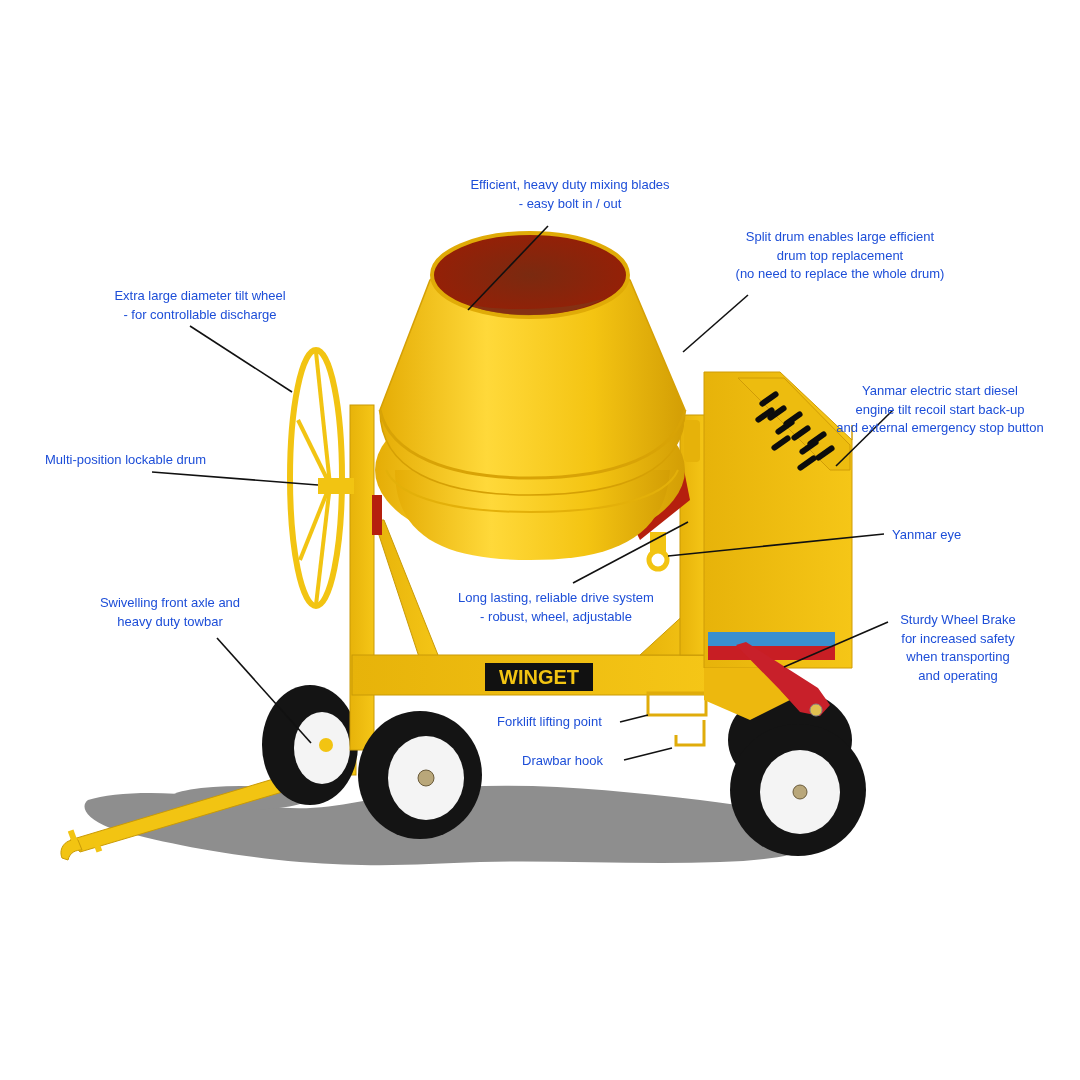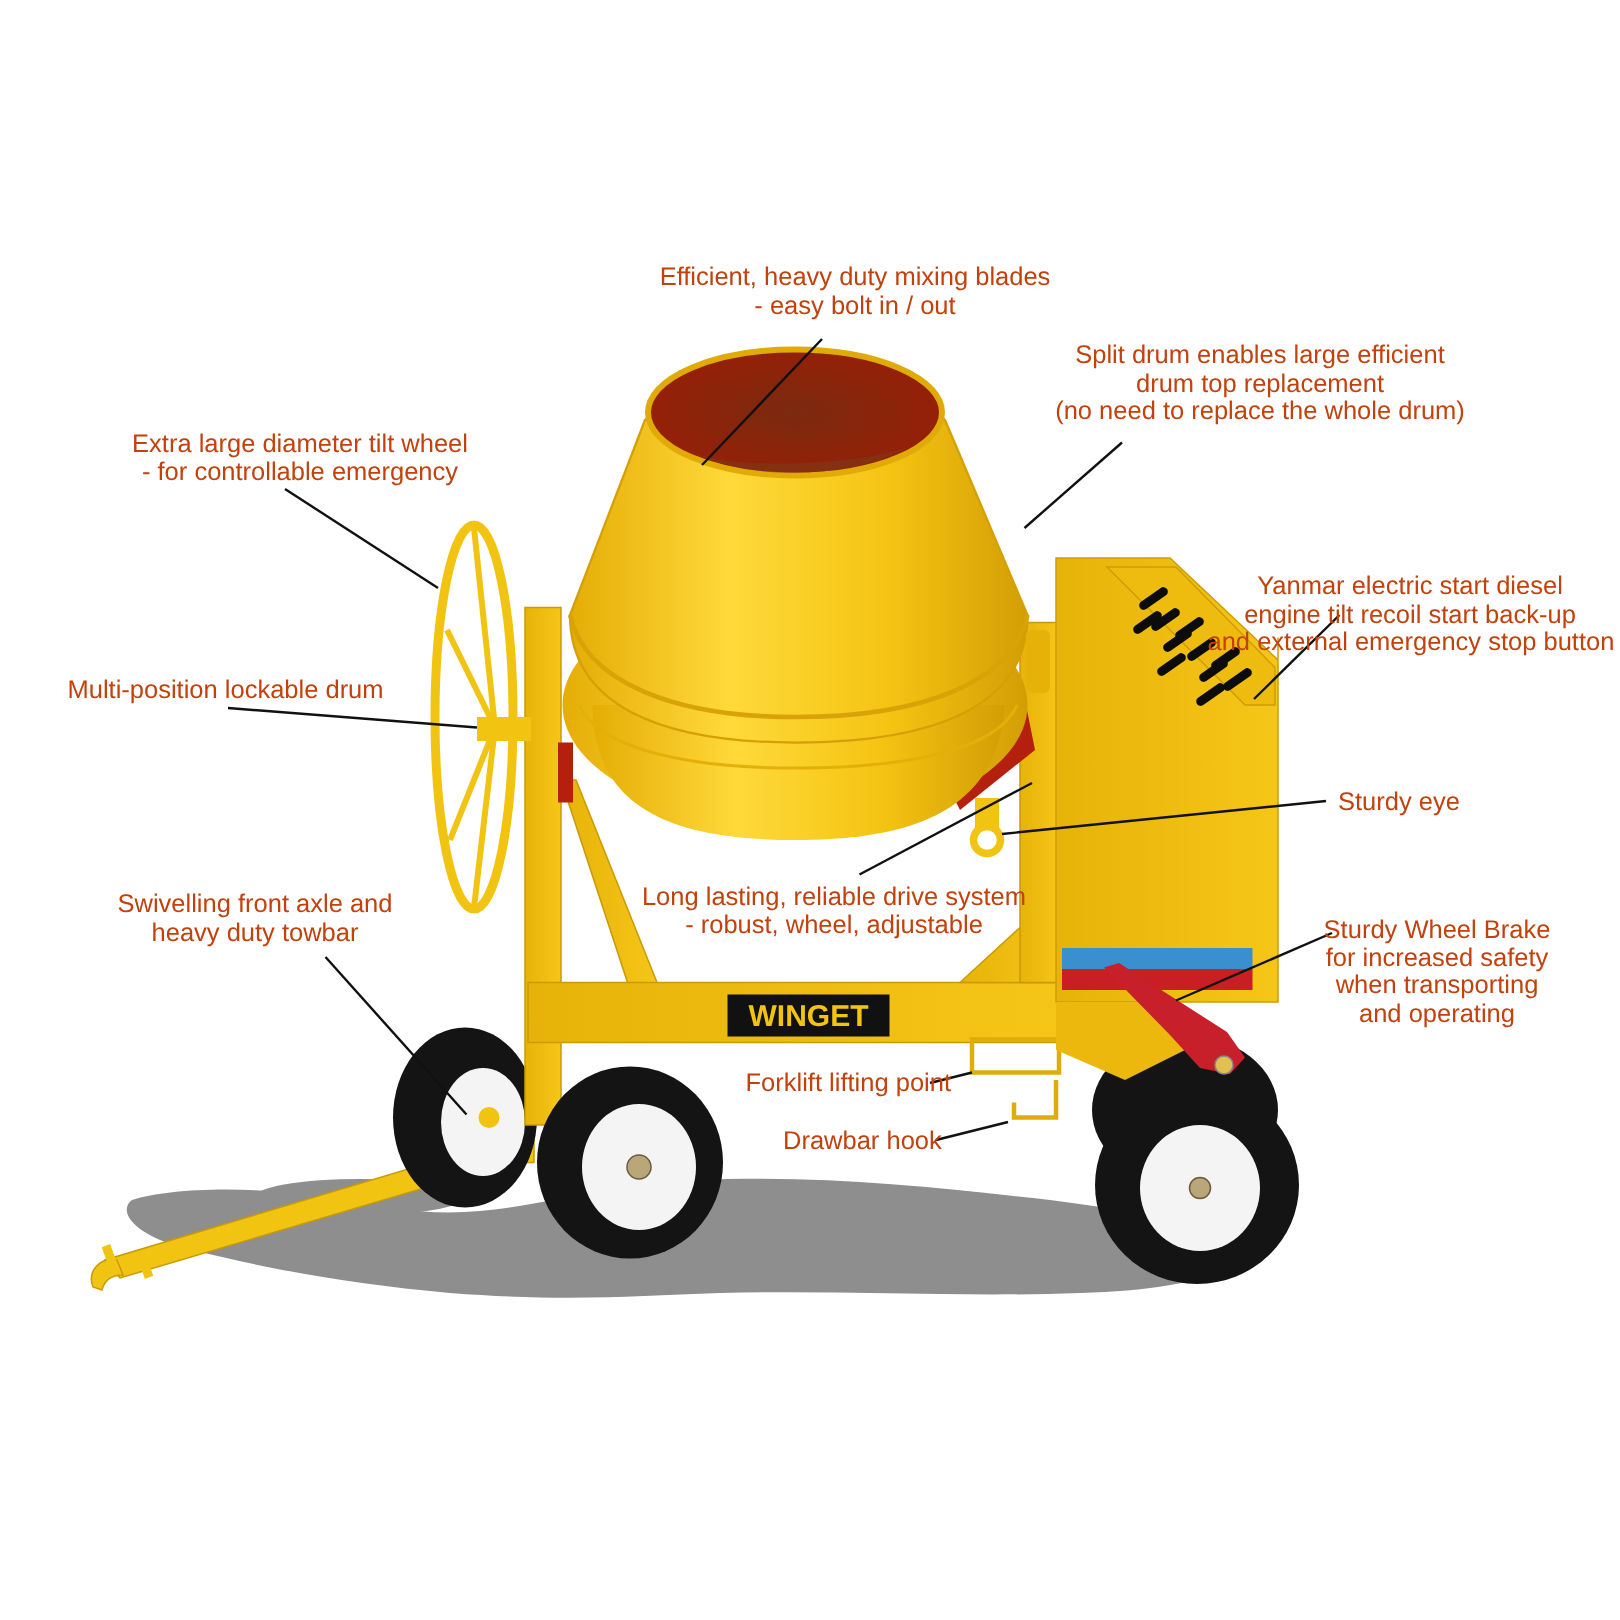--- a/index.html
+++ b/index.html
@@ -1,19 +1,19 @@
 <!DOCTYPE html>
 <html><head>
 <meta charset="utf-8">
 <style>
   html, body { margin: 0; padding: 0; background: #ffffff; }
   body { width: 1080px; height: 1080px; position: relative; overflow: hidden;
          font-family: "Liberation Sans", sans-serif; }
   #stage { position: absolute; left: 0; top: 0; width: 1080px; height: 1080px; }
-  .label { position: absolute; font-size: 17px; line-height: 18.5px; color: #c2410c;
+  .label { position: absolute; font-size: 13px; line-height: 18.5px; color: #1d4ed8;
            text-align: center; white-space: nowrap; }
   .label span { display: block; }
   .label.left { text-align: right; }
   svg { position: absolute; left: 0; top: 0; }
 </style>
 </head>
 <body>
 
 <div id="stage">
 
@@ -159,35 +159,35 @@
   </div>
 
   <div class="label" style="left:700px; top:228px; width:280px;">
     <span>Split drum enables large efficient</span>
     <span>drum top replacement</span>
     <span>(no need to replace the whole drum)</span>
   </div>
 
   <div class="label" style="left:70px; top:287px; width:260px;">
     <span>Extra large diameter tilt wheel</span>
-    <span>- for controllable emergency</span>
+    <span>- for controllable discharge</span>
   </div>
 
   <div class="label" style="left:805px; top:354px; width:270px;margin-top:28px;">
     <span>Yanmar electric start diesel</span>
     <span>engine tilt recoil start back-up</span>
     <span>and external emergency stop button</span>
   </div>
 
   <div class="label left" style="left:45px; top:451px;">
     <span>Multi-position lockable drum</span>
   </div>
 
   <div class="label left" style="left:892px; top:526px;">
-    <span>Sturdy eye</span>
+    <span>Yanmar eye</span>
   </div>
 
   <div class="label" style="left:426px; top:589px; width:260px;">
     <span>Long lasting, reliable drive system</span>
     <span>- robust, wheel, adjustable</span>
   </div>
 
   <div class="label" style="left:60px; top:594px; width:220px;">
     <span>Swivelling front axle and</span>
     <span>heavy duty towbar</span>

